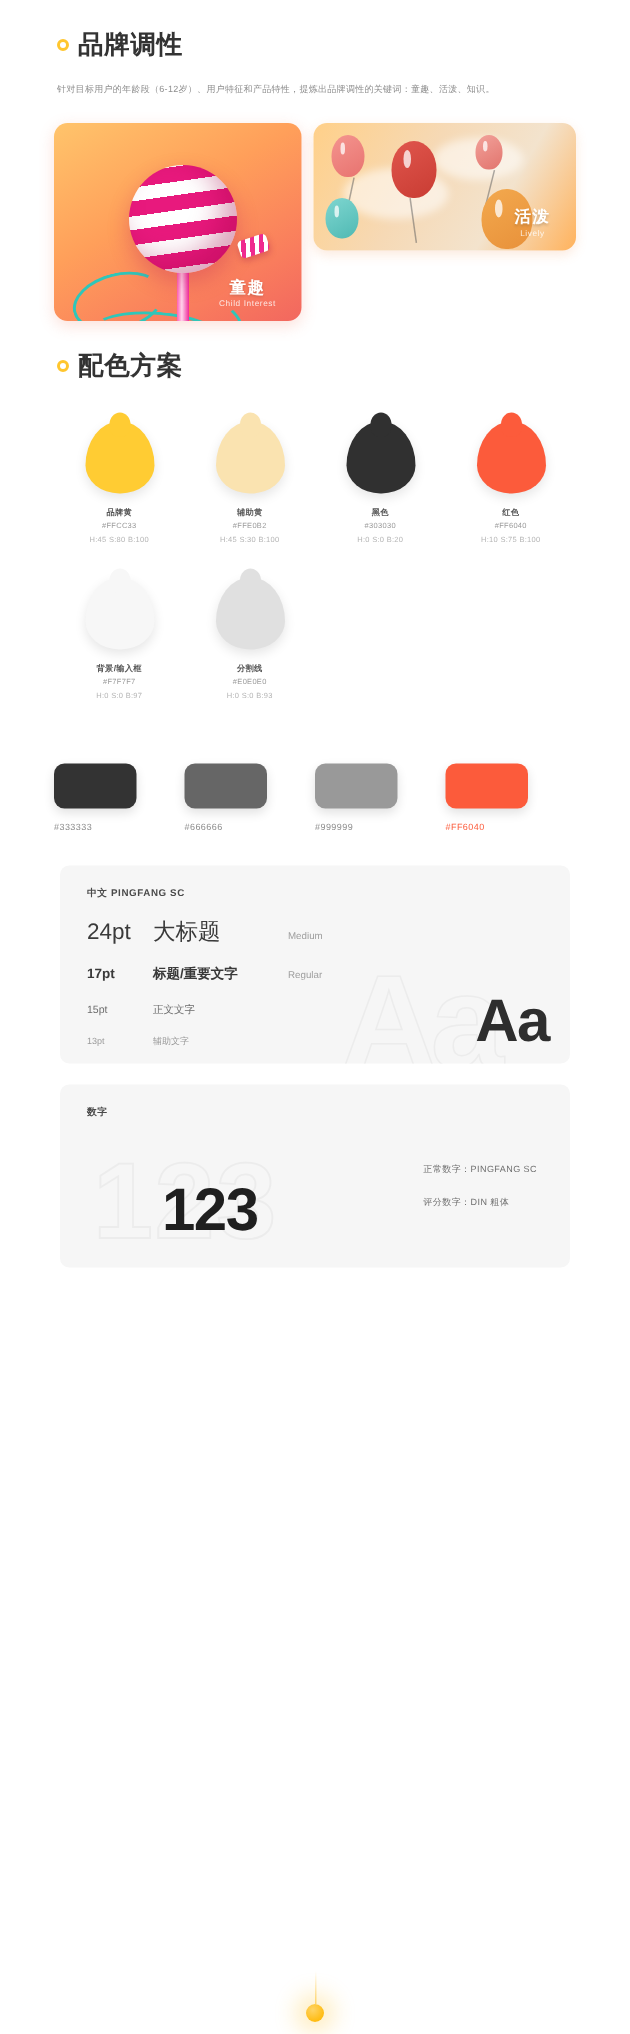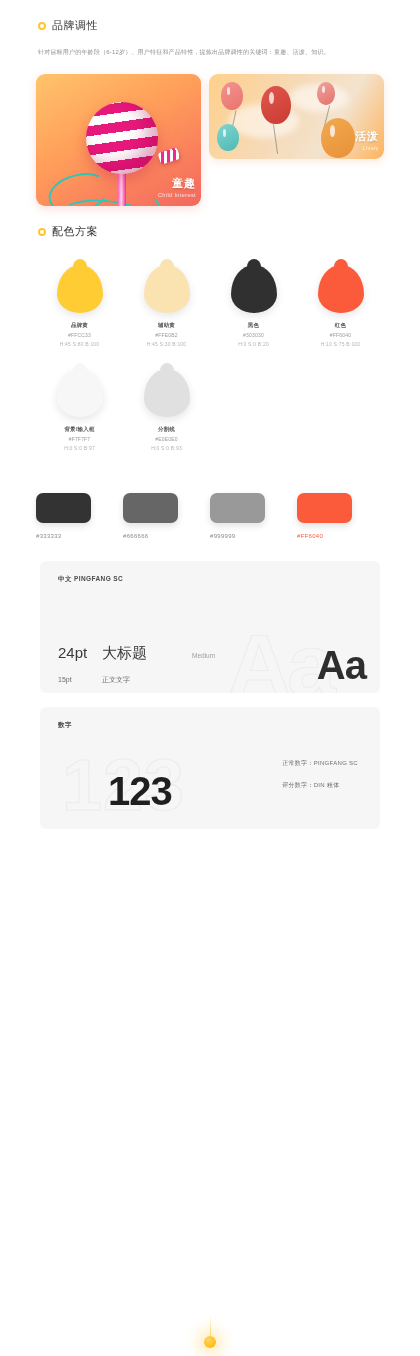--- a/index.html
+++ b/index.html
@@ -28,21 +28,21 @@
   }
   .hero-cn { font-size: 22px; color: #3a3a3a; letter-spacing: 2px; font-weight: 400; }
   .hero-en { font-size: 8px; color: #a8a8a8; letter-spacing: 1.2px; margin-top: 4px; }
 
   
   .section-head { display: flex; align-items: center; gap: 6px; padding: 0 38px; }
   .ring {
     width: 8px; height: 8px; border-radius: 50%;
     border: 2px solid #FFC62E; flex: 0 0 auto;
   }
-  .section-title { font-size: 11px; font-weight: normal; color: #333; letter-spacing: .5px; }
+  .section-title { font-size: 17px; font-weight: bold; color: #333; letter-spacing: .5px; }
   .section-desc {
     padding: 0 38px; margin-top: 14px;
     font-size: 6px; color: #8e8e8e; line-height: 1.9; letter-spacing: .2px;
   }
 
   
   .brand-wrap {
     margin-top: 16px; padding: 0 36px;
     display: flex; gap: 8px;
   }
@@ -52,21 +52,21 @@
   }
   .brand-right { display: flex; flex-direction: column; gap: 8px; }
   .brand-top { width: 175px; height: 85px; position: relative; border-radius: 9px; overflow: hidden;
     background: linear-gradient(120deg,#ffd089 0%, #f6d9b5 40%, #f3e3cd 70%, #ffb25c 100%);
     box-shadow: 0 3px 8px rgba(240,150,90,.2);
   }
   .brand-bot { width: 175px; height: 85px; position: relative; border-radius: 9px; overflow: hidden;
     background: linear-gradient(135deg,#ffc21f 0%, #ffb400 55%, #ffa800 100%);
     box-shadow: 0 3px 8px rgba(240,170,20,.25);
   }
-  .card-label { position: absolute; right: 5px; bottom: 8px; text-align: right; z-index: 5; }
+  .card-label { position: absolute; right: 17px; bottom: 8px; text-align: center; z-index: 5; }
   .card-label .cn { font-size: 11px; color: #fff; font-weight: bold; letter-spacing: 1px;
     text-shadow: 0 1px 2px rgba(0,0,0,.18); }
   .card-label .en { font-size: 5.5px; color: rgba(255,255,255,.82); letter-spacing: .4px; margin-top: 1px; }
 
   
   .lolli-ball { position: absolute; left: 50px; top: 28px; width: 72px; height: 72px; border-radius: 50%;
     background:
       repeating-linear-gradient(-8deg,#ffffff 0px,#ffffff 9px,#e8197d 9px,#e8197d 19px);
     box-shadow: inset -10px -8px 18px rgba(160,0,70,.35), 0 6px 14px rgba(190,20,90,.3);
     overflow: hidden;
@@ -133,21 +133,21 @@
   
   .panel {
     margin: 0 40px; background: #f6f6f6; border-radius: 6px; position: relative; overflow: hidden;
   }
   .panel-pad { padding: 14px 18px; }
   .panel-kicker { font-size: 6.5px; color: #4a4a4a; font-weight: bold; letter-spacing: .4px; }
   .type-row { display: flex; align-items: baseline; margin-top: 12px; }
   .type-size { width: 44px; color: #3a3a3a; }
   .type-name { width: 90px; color: #3a3a3a; }
   .type-weight { color: #9e9e9e; }
-  .r0 .type-size, .r0 .type-name { font-size: 15px; font-weight: 500; margin-top: 48px; }
+  .r0 .type-size, .r0 .type-name { font-size: 15px; font-weight: 500; }
   .r0 .type-weight { font-size: 6.5px; }
   .r1 .type-size, .r1 .type-name { font-size: 9px; font-weight: bold; }
   .r1 .type-weight { font-size: 6.5px; }
   .r2 .type-size, .r2 .type-name { font-size: 7px; color: #6d6d6d; }
   .r3 .type-size, .r3 .type-name { font-size: 6px; color: #9a9a9a; }
 
   .aa-ghost {
     position: absolute; right: 48px; bottom: -16px;
     font-size: 88px; font-weight: bold; letter-spacing: -4px;
     color: transparent; -webkit-text-stroke: 1px #ececec; user-select: none; line-height: 1;
@@ -312,20 +312,25 @@
 
   <div class="panel" style="margin-top:22px; height:132px;">
     <div class="panel-pad">
       <div class="panel-kicker">中文 PINGFANG SC</div>
       <div id="type-rows">
           <div class="type-row r0">
             <div class="type-size">24pt</div>
             <div class="type-name">大标题</div>
             <div class="type-weight">Medium</div>
           </div>
+          <div class="type-row r1">
+            <div class="type-size">17pt</div>
+            <div class="type-name">标题/重要文字</div>
+            <div class="type-weight">Regular</div>
+          </div>
           <div class="type-row r2">
             <div class="type-size">15pt</div>
             <div class="type-name">正文文字</div>
             <div class="type-weight"></div>
           </div>
           <div class="type-row r3">
             <div class="type-size">13pt</div>
             <div class="type-name">辅助文字</div>
             <div class="type-weight"></div>
           </div>

